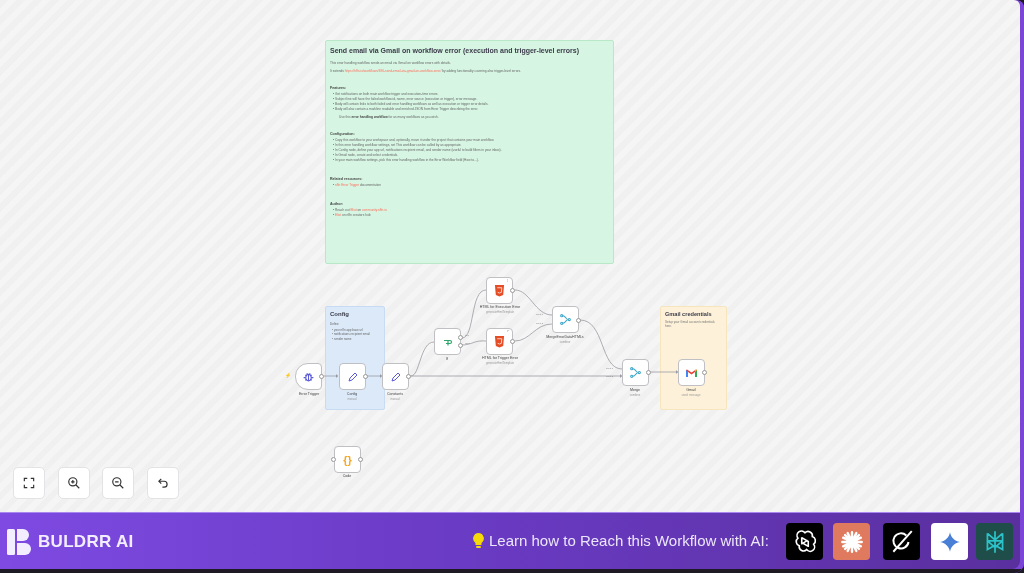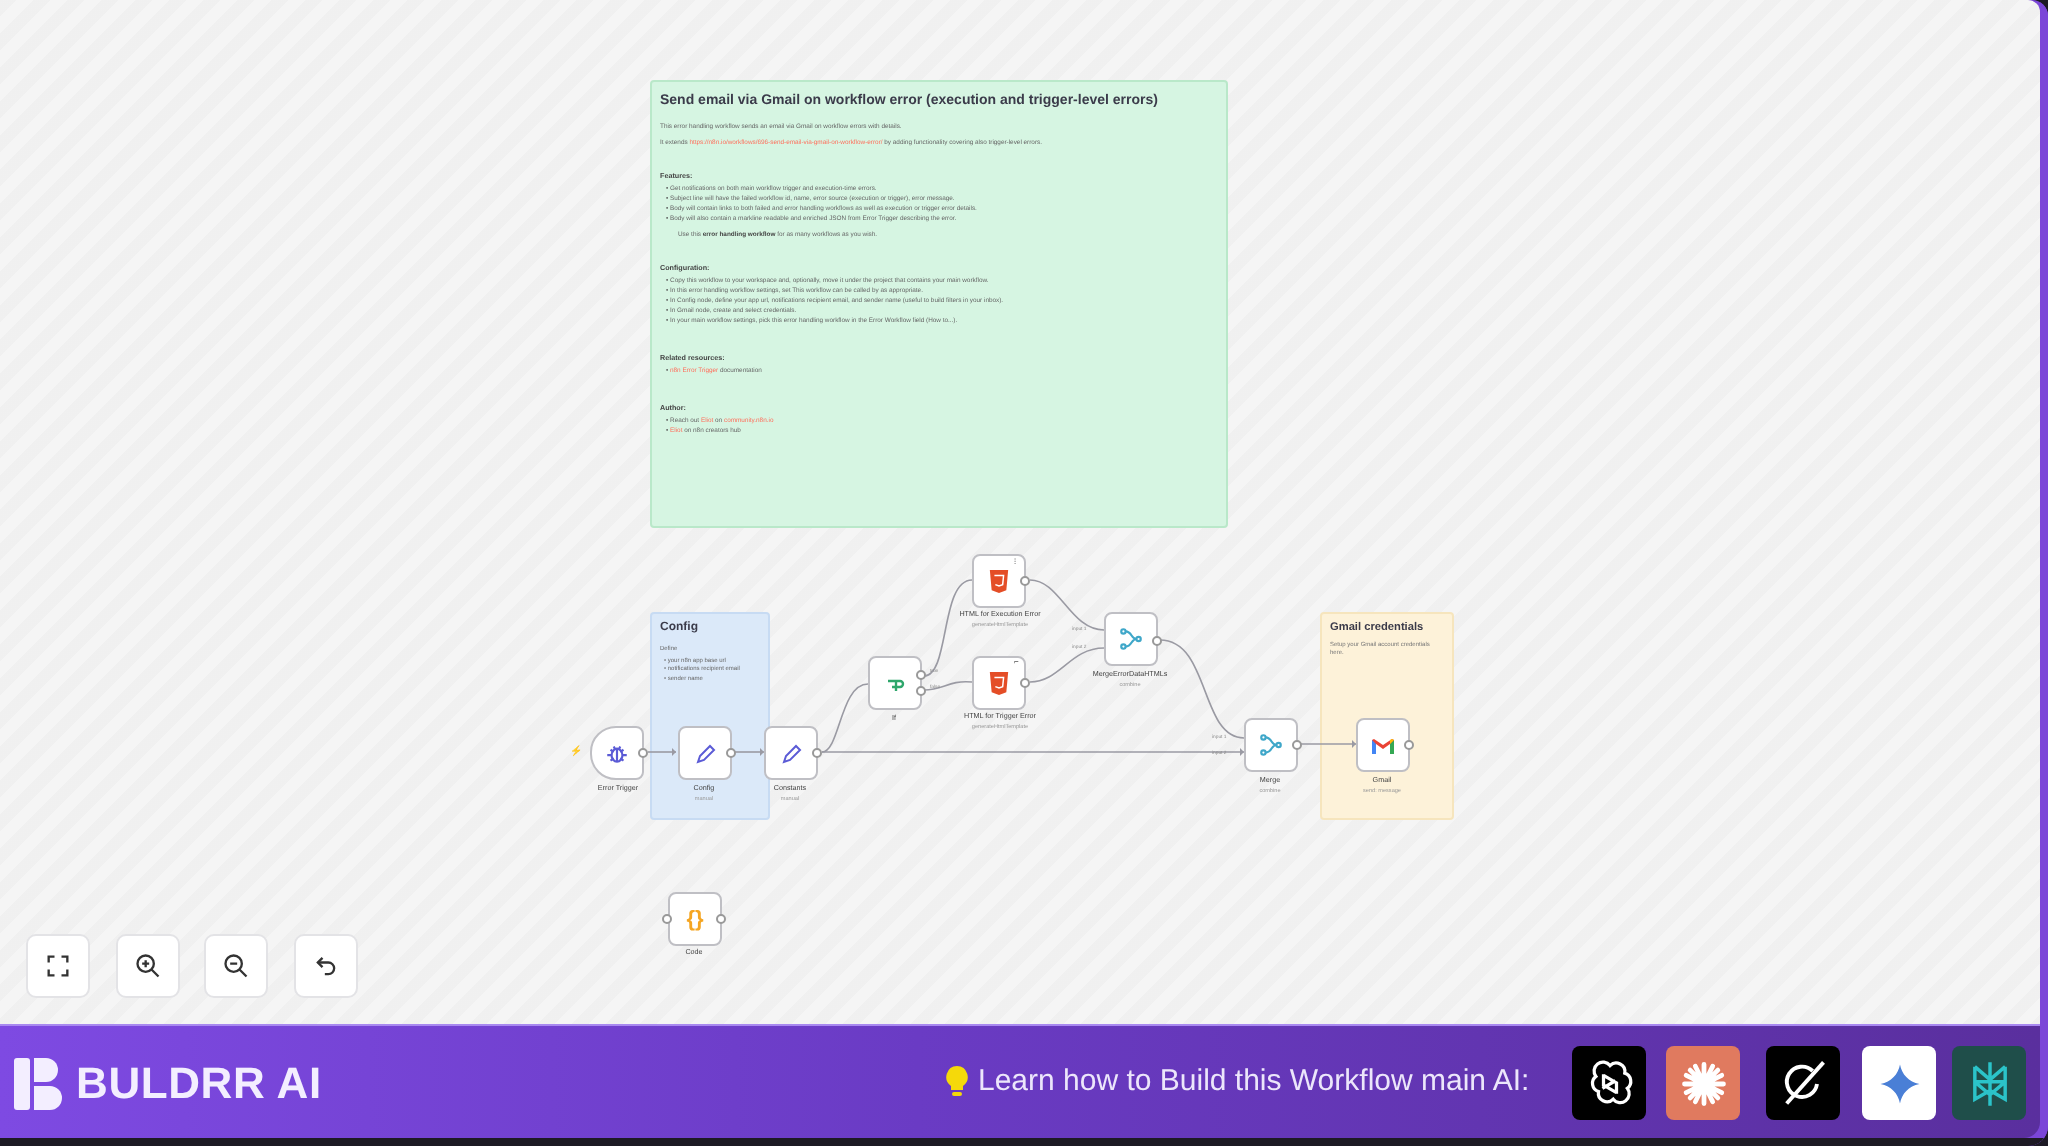--- a/index.html
+++ b/index.html
@@ -47,21 +47,21 @@
   svg.edges { position: absolute; left: 0; top: 0; width: 1020px; height: 512px; pointer-events: none; }
 
   
   .ctrl { position: absolute; top: 467px; width: 32px; height: 32px; background: #fff; border: 1px solid #e3e3e6; border-radius: 5px; display: flex; align-items: center; justify-content: center; }
   .ctrl svg { width: 14px; height: 14px; }
 
   
   .bottombar { position: absolute; left: 0; top: 512px; width: 1020px; height: 57px; background: linear-gradient(90deg, #7e4ae2 0%, #6a3bc4 45%, #5a2f9e 100%); border-top: 1px solid #a888f0; border-bottom-right-radius: 8px; }
   .brand { position: absolute; left: 7px; top: 16px; display: flex; align-items: center; }
   .brand-logo { width: 25px; height: 26px; position: relative; }
-  .brand-name { font-family: "Liberation Sans", sans-serif; font-weight: bold; font-size: 22px; color: #f3eeff; margin-left: 6px; letter-spacing: 0.3px; }
+  .brand-name { font-family: "Liberation Sans", sans-serif; font-weight: bold; font-size: 17px; color: #f3eeff; margin-left: 6px; letter-spacing: 0.3px; }
   .learn { position: absolute; left: 473px; top: 19px; display: flex; align-items: center; }
   .learn-text { font-size: 15px; color: #ece6fb; margin-left: 5px; }
   .ai-btn { position: absolute; top: 10px; width: 37px; height: 37px; border-radius: 4px; display: flex; align-items: center; justify-content: center; }
   .ai-btn svg { width: 26px; height: 26px; }
   .bottom-strip { position: absolute; left: 0; top: 569px; width: 1024px; height: 4px; background: #1d1a24; }
 </style>
 </head>
 <body>
 
 <div class="frame">
@@ -295,21 +295,21 @@
         <path d="M10 0h6a6 6 0 0 1 0 12h-6z" fill="#f3eeff"></path>
         <path d="M10 14h8a6 6 0 0 1 0 12h-8z" fill="#f3eeff"></path>
       </svg>
       <span class="brand-name">BULDRR AI</span>
     </div>
     <div class="learn">
       <svg width="11" height="16" viewBox="0 0 11 16">
           <path d="M5.5 0a5.5 5.5 0 0 0-3 10v2h6v-2a5.5 5.5 0 0 0-3-10z" fill="#f5d90a"></path>
           <rect x="3" y="13" width="5" height="2" rx="1" fill="#f5d90a"></rect>
         </svg>
-      <span class="learn-text">Learn how to Build this Workflow main AI:</span>
+      <span class="learn-text">Learn how to Reach this Workflow with AI:</span>
     </div>
 
     <div class="ai-btn" style="left:786px;background:#000;">
       <svg viewBox="0 0 24 24">
           <g fill="none" stroke="#fff" stroke-width="1.5">
             <path d="M12 3.5a4 4 0 0 1 6.8 3.5 4 4 0 0 1 1.2 7 4 4 0 0 1-6.5 5 4 4 0 0 1-6.8-3.5 4 4 0 0 1-1.2-7 4 4 0 0 1 6.5-5z"></path>
             <path d="M9 8l6 3.5v5M15 16l-6-3.5v-5M8.5 14l6-3.5"></path>
           </g>
         </svg>
     </div>

